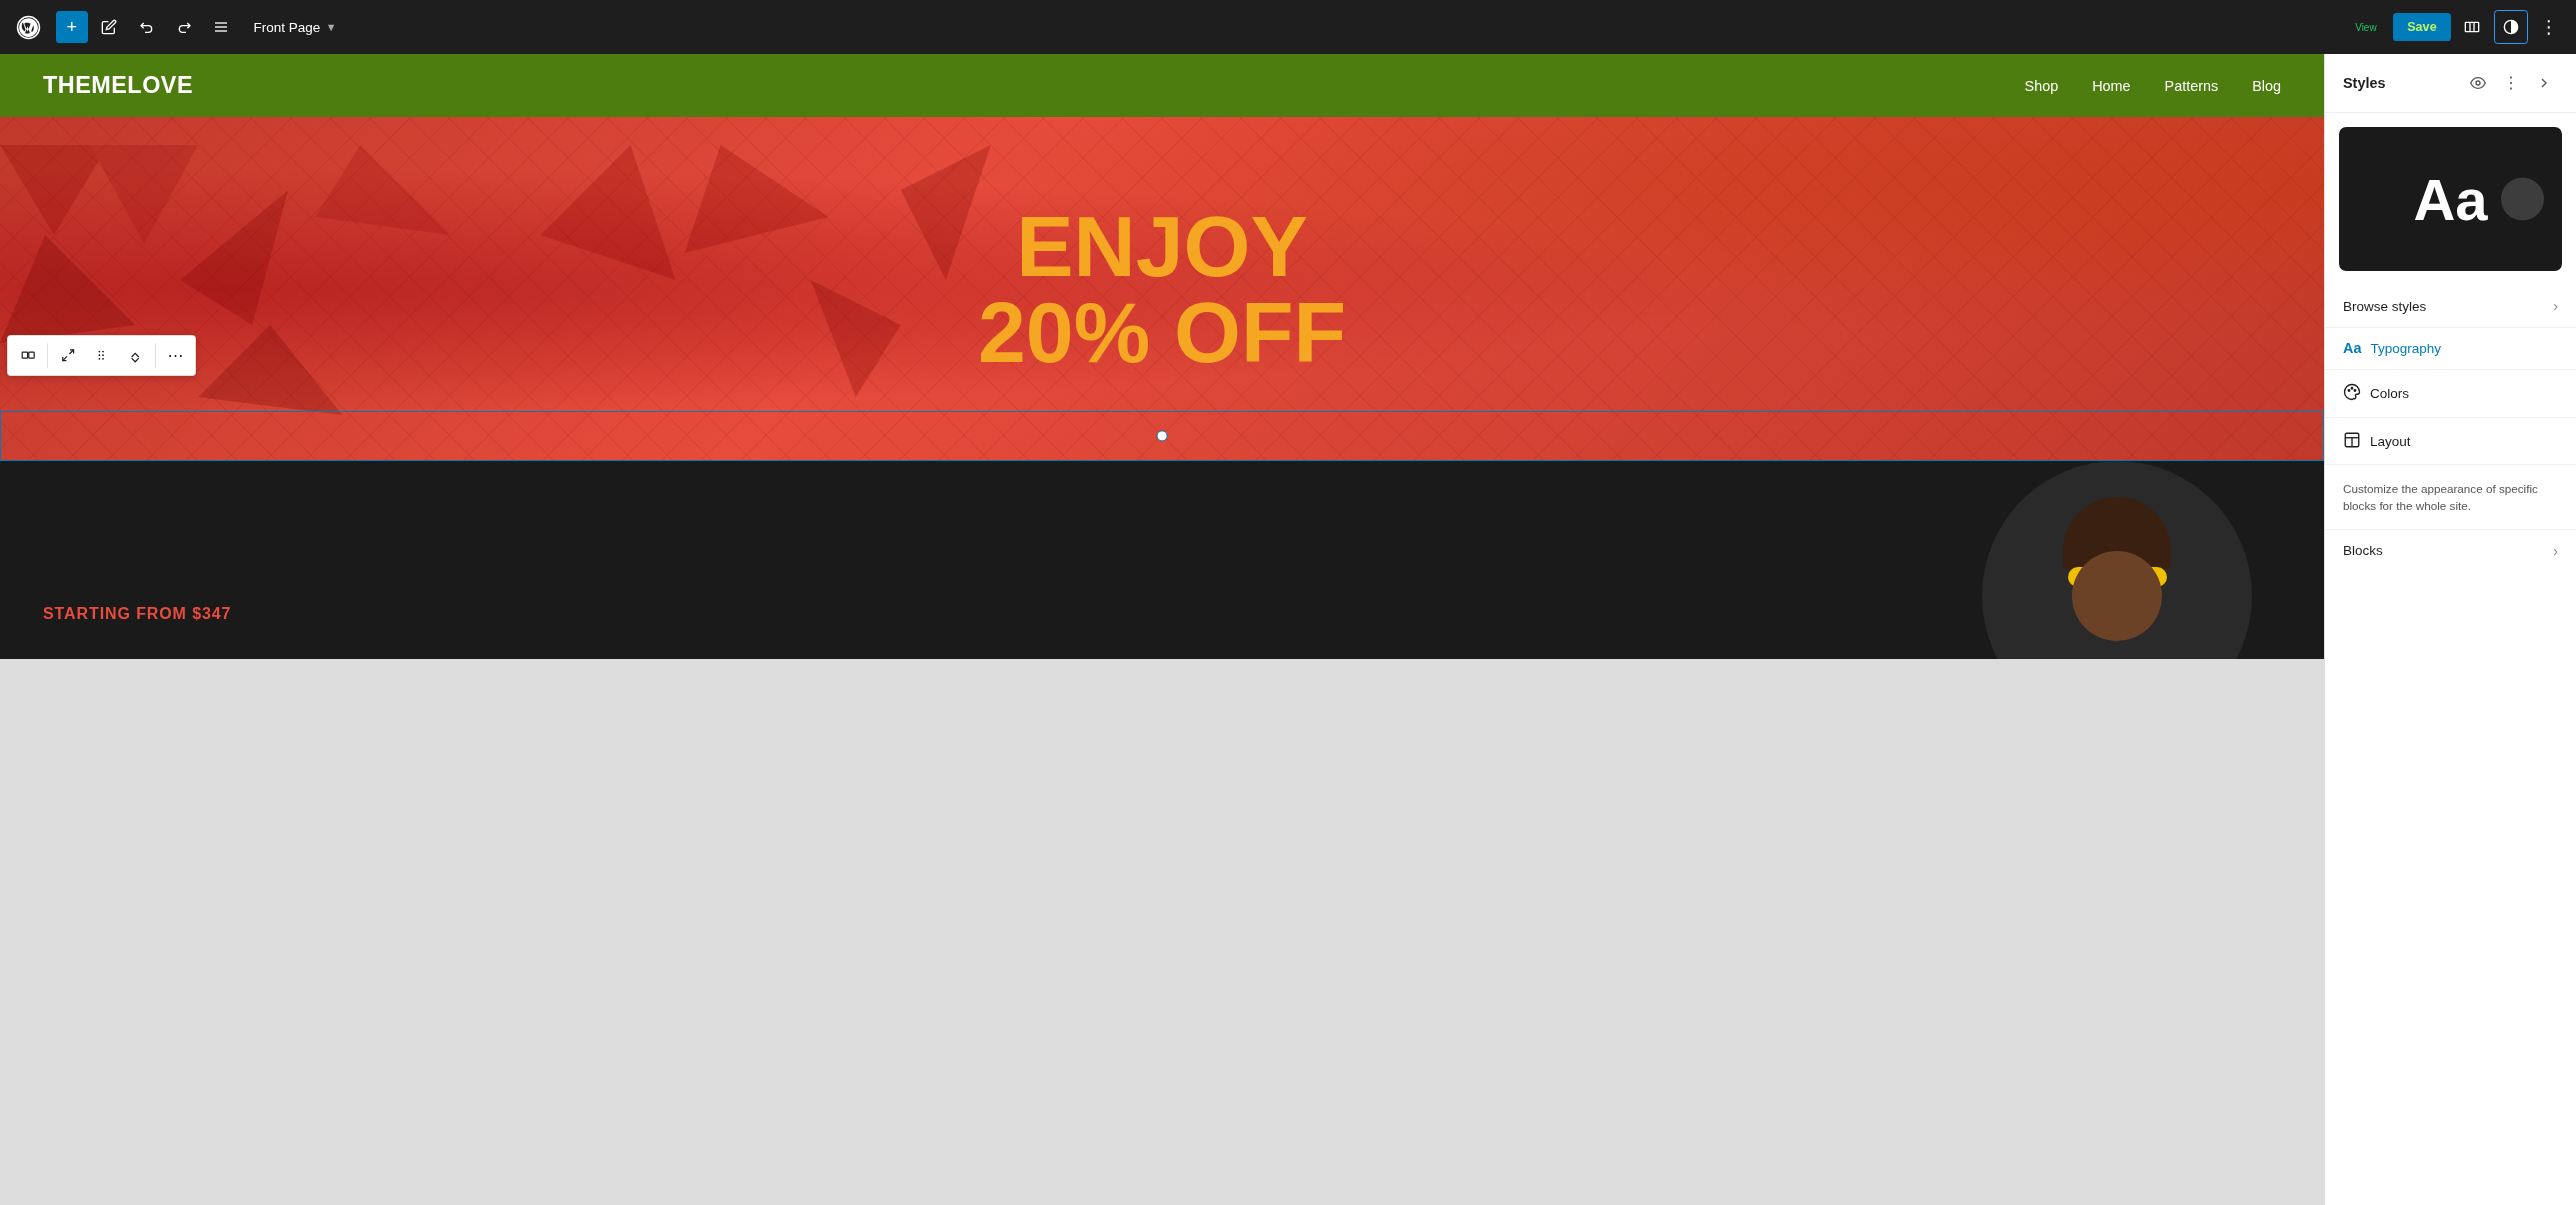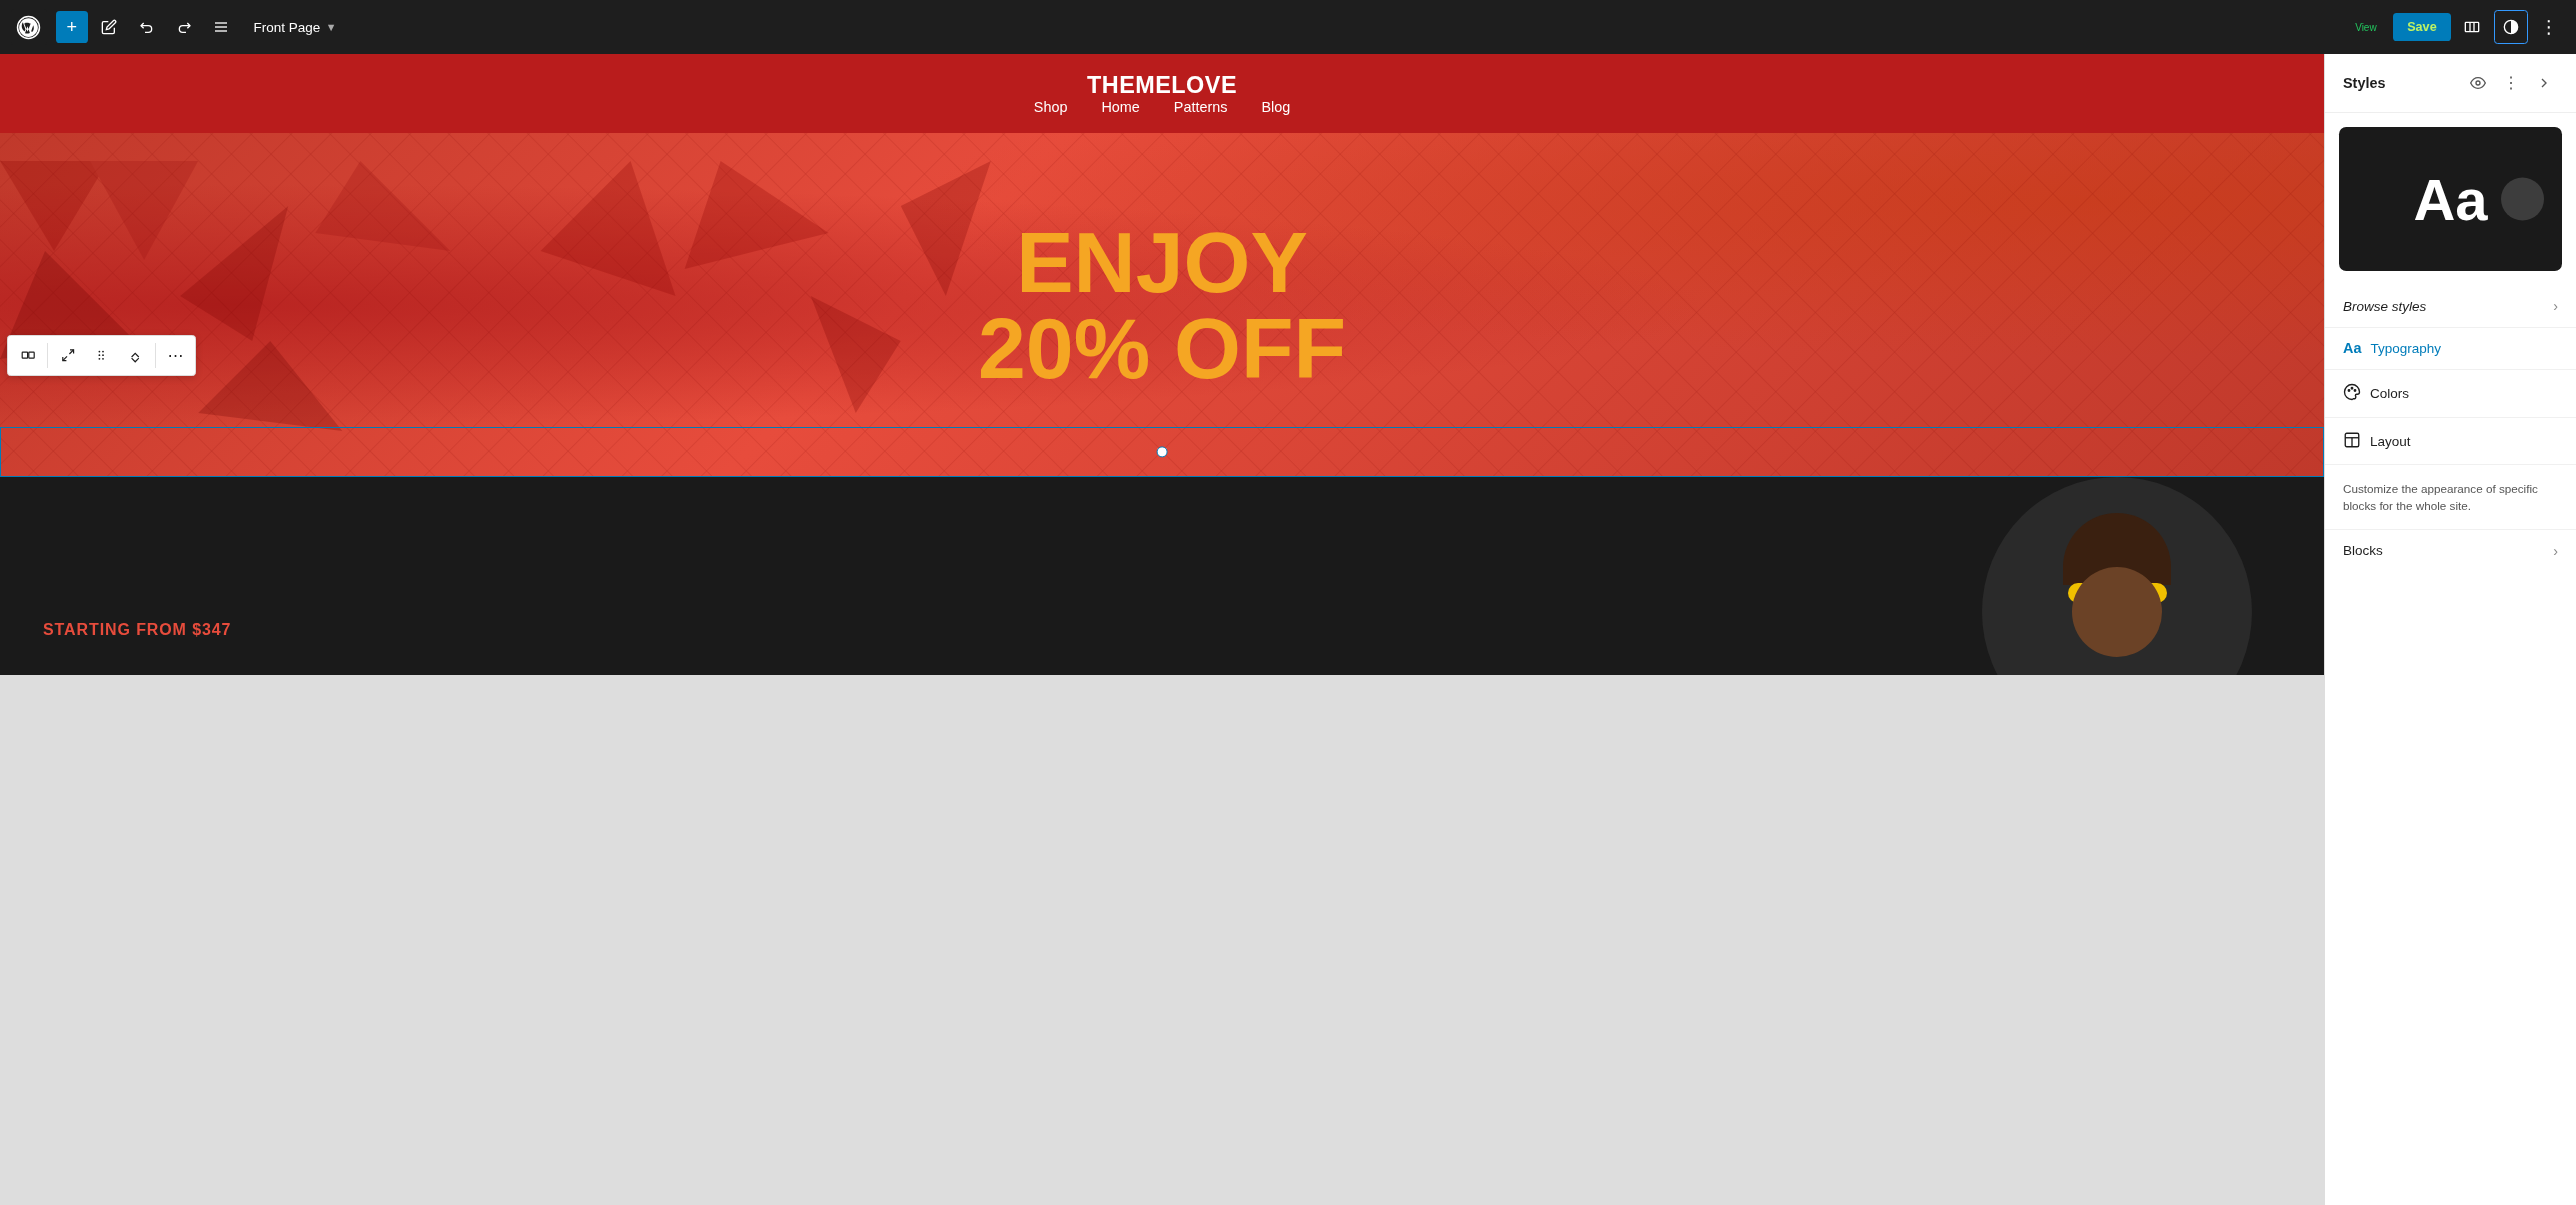--- a/index.html
+++ b/index.html
@@ -84,23 +84,23 @@
     
     .canvas-area {
       flex: 1;
       overflow: hidden;
       position: relative;
       background: #ddd;
     }
 
     
     .site-header {
-      background: #b91c1c;
+      background: #4d7c0f;
       padding: 18px 43px;
-      display: flex; align-items: center; justify-content: space-between; flex-direction: column;
+      display: flex; align-items: center; justify-content: space-between;
     }
     .site-logo {
       color: #fff; font-size: 23.4px; font-weight: 800; letter-spacing: 0.5px;
     }
     .site-nav {
       display: flex; gap: 34px;
     }
     .site-nav a {
       color: #fff; text-decoration: none; font-size: 14.4px; font-weight: 400;
     }
@@ -276,21 +276,21 @@
     }
 
     
     .panel-row {
       display: flex; align-items: center; justify-content: space-between;
       padding: 12.6px 18px;
       border-bottom: 0.9px solid #f0f0f0;
       cursor: pointer;
     }
     .panel-row-label {
-      font-size: 13.5px; color: #1e1e1e; font-style: italic;
+      font-size: 13.5px; color: #1e1e1e;
     }
     .panel-row-chevron { color: #888; font-size: 14.4px; }
 
     
     .panel-row-typography {
       display: flex; align-items: center; gap: 9px;
       padding: 12.6px 18px;
       border-bottom: 0.9px solid #f0f0f0;
       cursor: pointer;
     }

